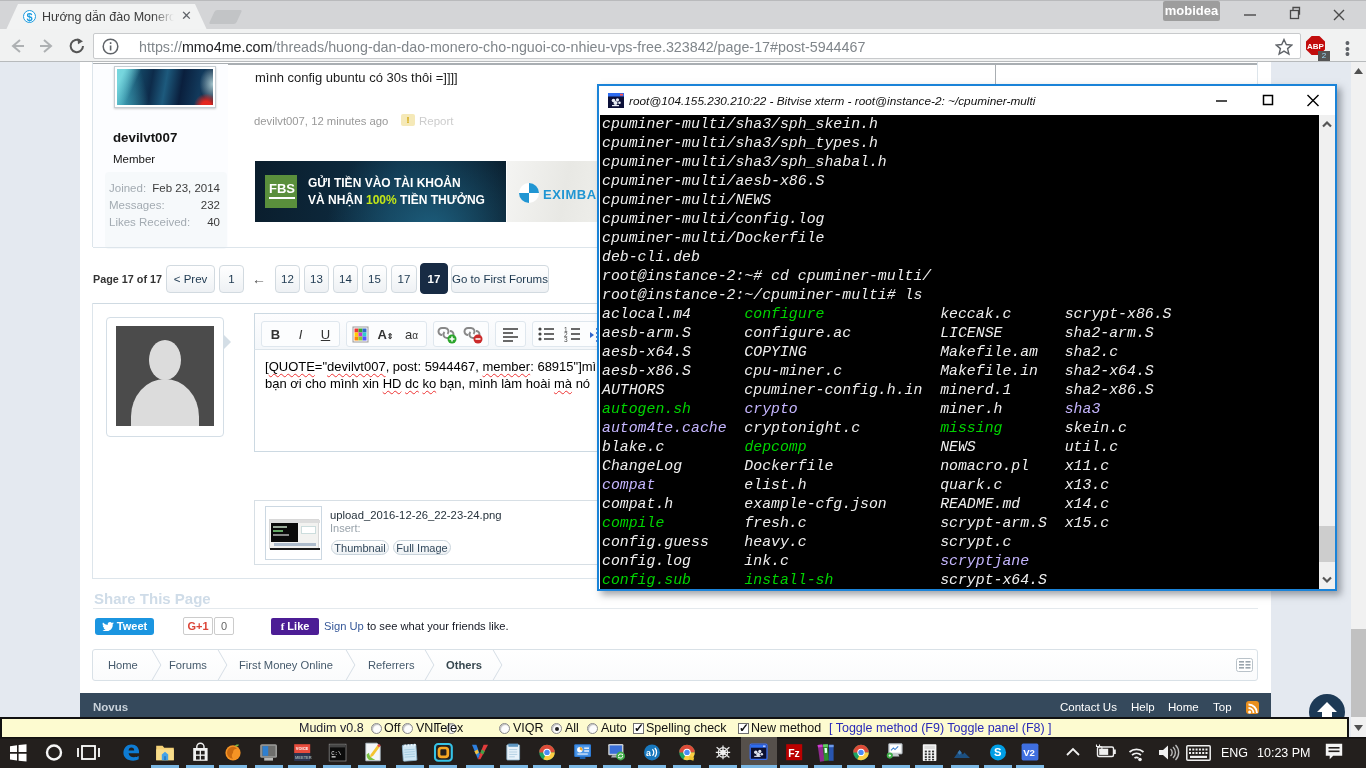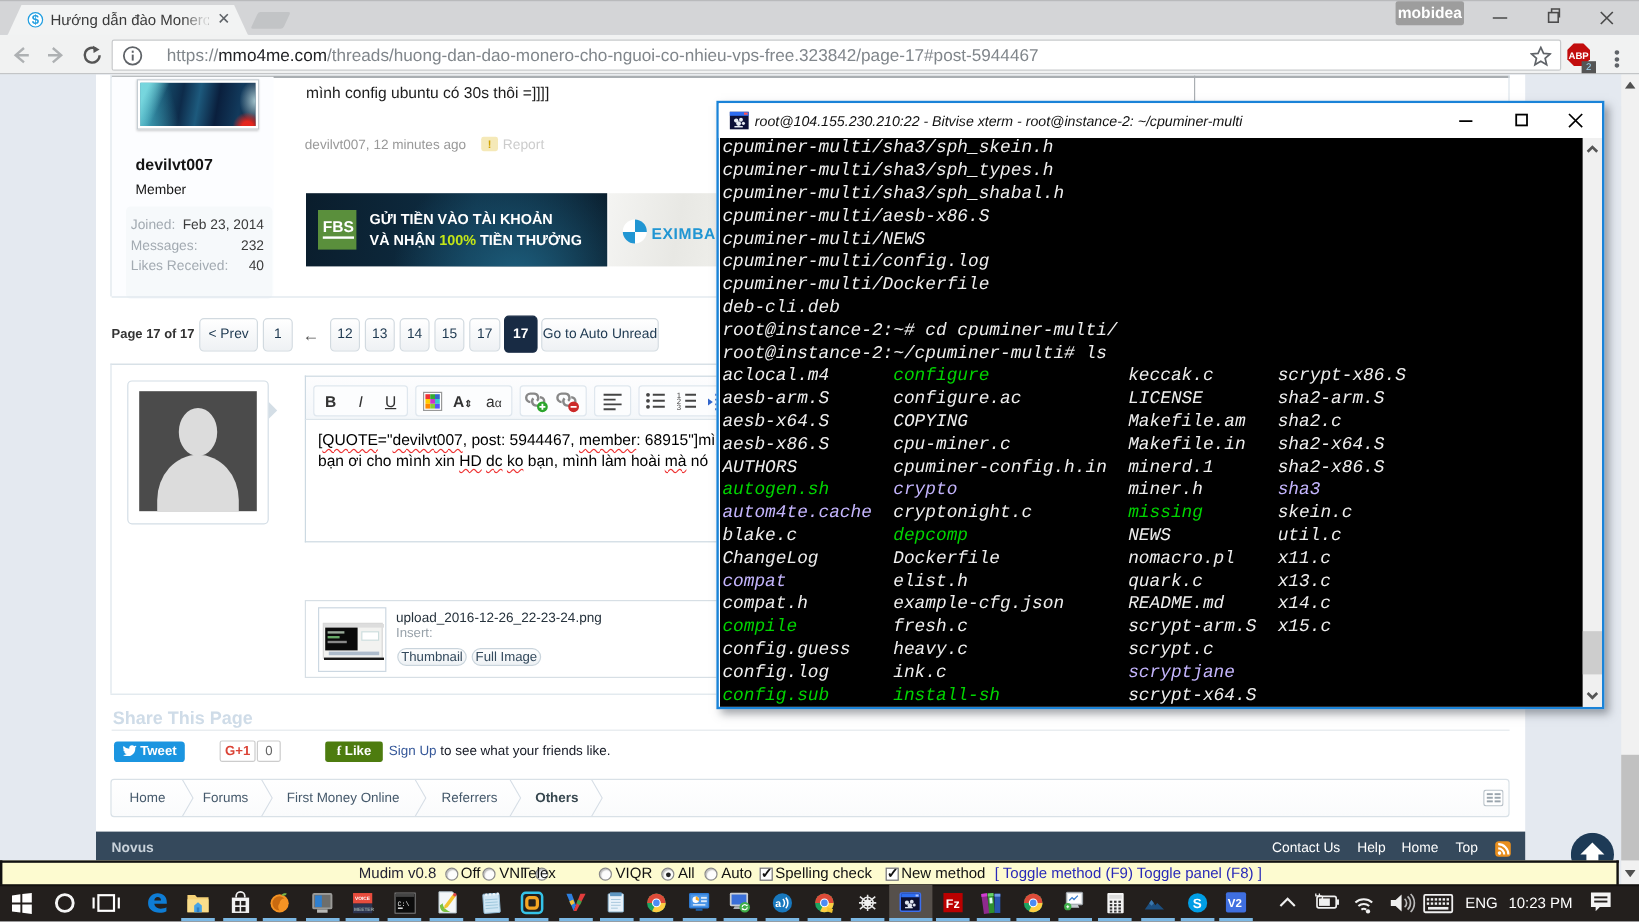--- a/index.html
+++ b/index.html
@@ -63,21 +63,21 @@
 
 #attach { position:absolute; left:174px; top:438px; width:1004px; height:65px; border:1px solid #d7dfe5; background:#fff; }
 #attthumb { position:absolute; left:10px; top:5px; width:57px; height:54px; background:#fff; border:1px solid #ccd8e2; }
 .attbtn { position:absolute; top:39px; height:15px; border:1px solid #c9d4dc; border-radius:9px; background:linear-gradient(#fff,#edf1f4); font-size:11px; color:#33495c; text-align:center; line-height:14px; }
 
 
 #share-h { position:absolute; left:14px; top:528px; font-size:15px; font-weight:bold; color:#cfdce8; }
 #tweet { position:absolute; left:15px; top:556px; width:59px; height:17px; background:#1b95e0; border-radius:3px; color:#fff; font-size:11px; font-weight:bold; text-align:center; line-height:17px; }
 #gplus { position:absolute; left:103px; top:555px; width:30px; height:18px; border:1px solid #ccc; border-radius:2px; background:#fff; color:#db4437; font-size:11px; font-weight:bold; text-align:center; line-height:17px; }
 #gcount { position:absolute; left:134px; top:555px; width:20px; height:18px; border:1px solid #ccc; border-radius:2px; background:#fff; color:#666; font-size:11px; text-align:center; line-height:17px; }
-#fblike { position:absolute; left:191px; top:556px; width:48px; height:17px; background:#4d7c0f; border-radius:2px; color:#fff; font-size:11px; font-weight:bold; text-align:center; line-height:16px; }
+#fblike { position:absolute; left:191px; top:556px; width:48px; height:17px; background:#4c1d95; border-radius:2px; color:#fff; font-size:11px; font-weight:bold; text-align:center; line-height:16px; }
 #fbtext { position:absolute; left:244px; top:558px; font-size:11.2px; color:#141823; }
 
 
 #crumbs { position:absolute; left:12px; top:587px; width:1166px; height:32px; border:1px solid #d9e1e7; border-radius:3px; background:linear-gradient(#ffffff,#fafbfc); }
 .crumb { position:absolute; top:9px; font-size:11.2px; color:#45596b; }
 .chev { position:absolute; top:0px; width:12px; height:30px; }
 .chev:before { content:""; position:absolute; left:0; top:0; width:8px; height:15px; border-right:1px solid #d5dde5; transform:skewX(30deg); }
 .chev:after { content:""; position:absolute; left:0; top:15px; width:8px; height:15px; border-right:1px solid #d5dde5; transform:skewX(-30deg); }
 
 
@@ -219,21 +219,21 @@
     <div class="abs" style="left:13px;top:211px;font-size:10.8px;font-weight:bold;color:#333">Page 17 of 17</div>
     <div class="pgbtn" style="left:86px;width:49px">&lt; Prev</div>
     <div class="pgbtn" style="left:139px;width:25px">1</div>
     <div class="pgbtn" style="left:167px;width:24px;background:#fff;border-color:#fff;color:#555;font-size:14px">←</div>
     <div class="pgbtn" style="left:195px;width:25px">12</div>
     <div class="pgbtn" style="left:224px;width:25px">13</div>
     <div class="pgbtn" style="left:253px;width:25px">14</div>
     <div class="pgbtn" style="left:282px;width:25px">15</div>
     <div class="pgbtn" style="left:311px;width:26px">17</div>
     <div class="pgbtn pgcur" style="left:340px;width:28px;top:201px;height:31px;line-height:30px">17</div>
-    <div class="pgbtn" style="left:371px;width:98px">Go to Auto Unread</div>
+    <div class="pgbtn" style="left:371px;width:98px">Go to First Forums</div>
 
     <div class="pgline" style="left:12px;top:241px;width:1166px;height:1px;background:#cfdae2"></div>
     <div class="pgline" style="left:12px;top:241px;width:1px;height:275px;background:#dde5eb"></div>
     <div class="pgline" style="left:12px;top:516px;width:1166px;height:1px;background:#dde5eb"></div>
     <div id="edavatar">
       <div id="edav">
             <div class="head"></div>
             <div class="body2"></div>
           </div>
     </div>

